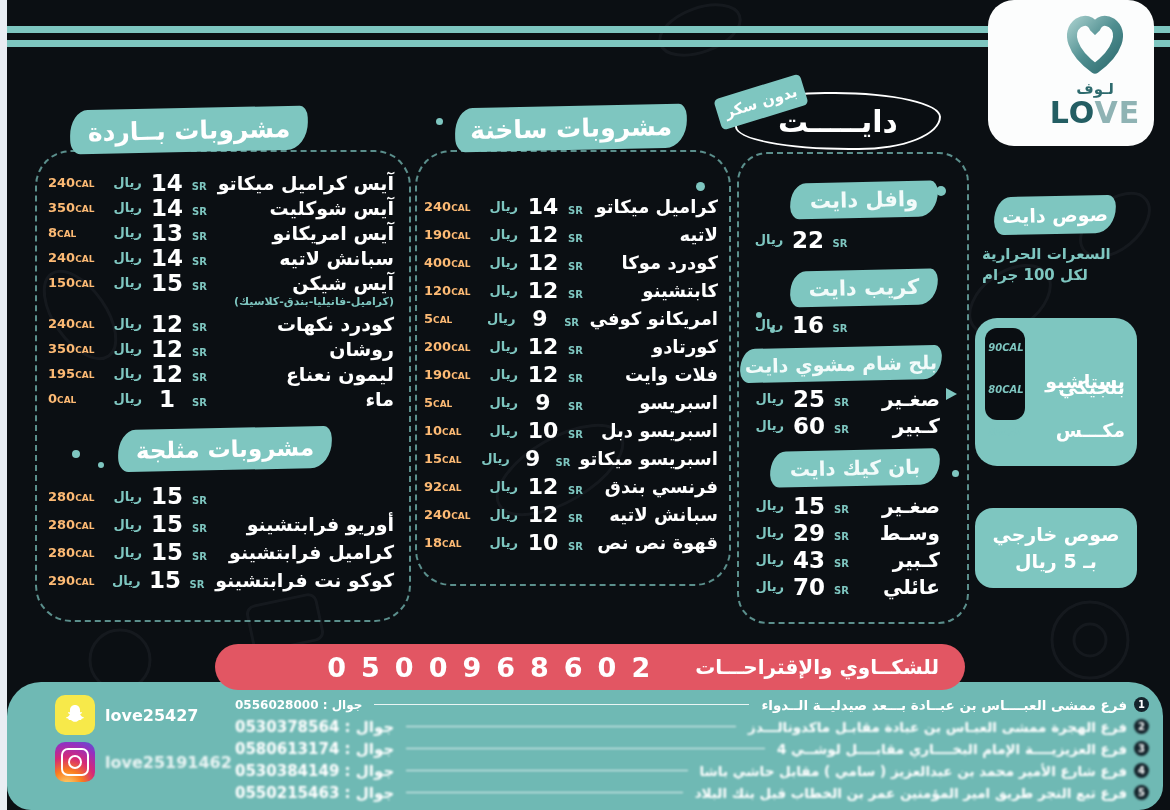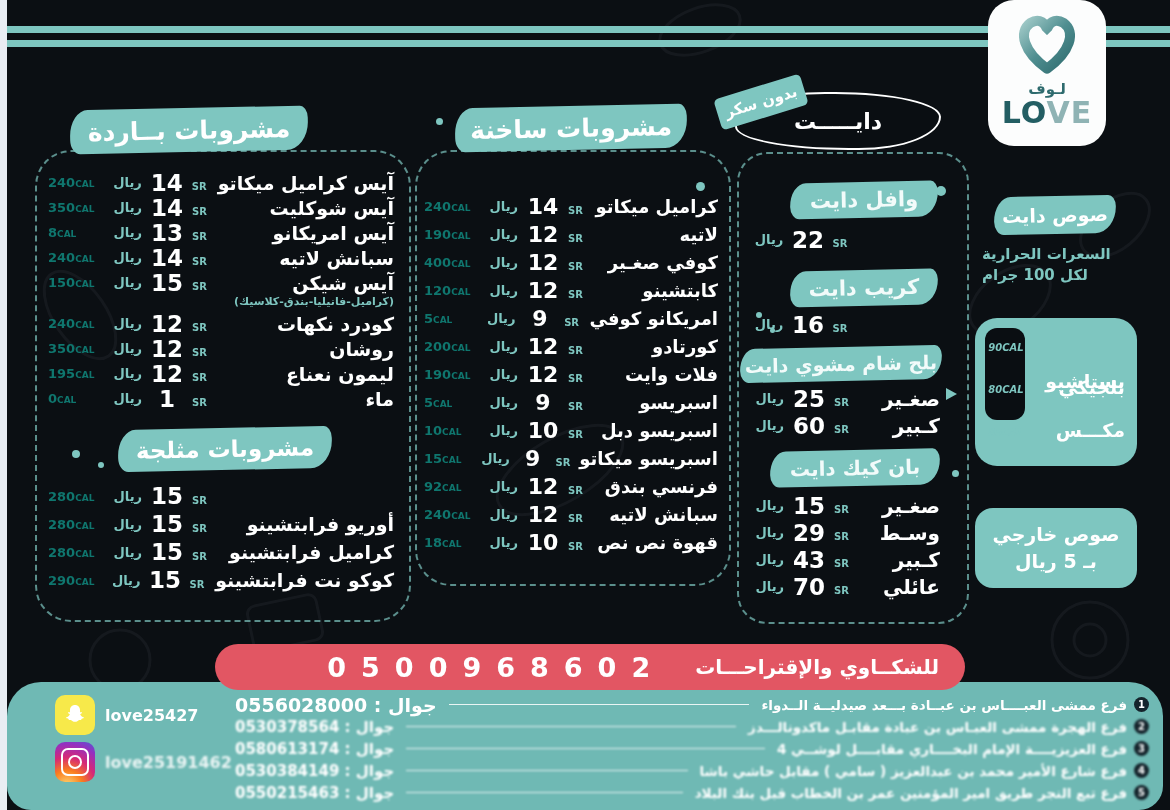--- a/index.html
+++ b/index.html
@@ -7,48 +7,48 @@
        font-family:"DejaVu Sans","Liberation Sans",sans-serif;}
   .abs{position:absolute;}
   
   .doodles{left:0;top:0;width:1170px;height:810px;pointer-events:none;}
   
   .lstrip{left:0;top:0;width:7px;height:810px;background:#e9edf3;z-index:40;}
   
   .stripe{left:0;width:1170px;height:7px;background:#7ec6c0;z-index:1;}
   
   .logo{left:988px;top:0;width:118px;height:146px;background:#fcfdfd;border-radius:26px;z-index:5;
-        display:flex;flex-direction:column;align-items:center;}
+        display:flex;flex-direction:column;align-items:center;padding-left:48px;}
   .logo .ar{color:#2e6b6e;font-weight:bold;font-size:15px;margin-top:2px;}
   .logo .en{font-size:30px;font-weight:bold;letter-spacing:1px;line-height:1;}
   .en .d{color:#235e63;}.en .l{color:#8fb3b4;}
   
   .brush{background:#7ec6c0;color:#fff;font-weight:bold;display:flex;align-items:center;justify-content:center;
          border-radius:18px 8px 22px 10px / 26px 12px 28px 14px;transform:rotate(-1.2deg);z-index:3;}
   .brush.sub{color:#f2fbfa;}
   
   .frame{border:2px dashed rgba(126,198,192,.7);border-radius:36px;z-index:2;}
   
   .mrow{display:flex;align-items:center;direction:ltr;height:25px;}
-  .cal{width:58px;color:#0f766e;font-weight:bold;font-size:13px;text-align:left;}
+  .cal{width:58px;color:#fdba74;font-weight:bold;font-size:13px;text-align:left;}
   .cal .cu{font-size:9px;}
   .ry{width:36px;color:#7ec6c0;font-size:13px;font-weight:bold;text-align:right;direction:rtl;}
   .pr{width:50px;color:#fff;font-weight:bold;font-size:23px;text-align:center;}
   .sr{width:26px;color:#7ec6c0;font-size:10px;font-weight:bold;text-align:left;padding-top:8px;box-sizing:border-box;}
   .nm{flex:1;color:#fff;font-weight:bold;font-size:19px;text-align:right;direction:rtl;white-space:nowrap;}
   .note{color:#7ec6c0;font-size:11px;font-weight:bold;text-align:right;direction:rtl;height:16px;line-height:14px;}
   .hot .mrow{height:28px;}
   .hot .nm{font-size:18px;}
   .hot .pr{font-size:22px;}
   
   .drow{display:flex;align-items:center;direction:ltr;height:27px;}
   .drow .dnm{flex:1;color:#fff;font-weight:bold;font-size:20px;text-align:right;direction:rtl;white-space:nowrap;}
   
   .diet-hd{left:735px;top:92px;width:202px;height:54px;background:#0a0e12;border:2.5px solid #fff;
-           border-radius:46% 54% 42% 58% / 55% 45% 60% 42%;color:#fff;font-weight:bold;font-size:22px;
+           border-radius:46% 54% 42% 58% / 55% 45% 60% 42%;color:#fff;font-weight:bold;font-size:30px;
            display:flex;align-items:center;justify-content:center;z-index:4;}
   .badge{left:716px;top:86px;width:90px;height:32px;background:#7ec6c0;color:#fff;font-weight:bold;font-size:15px;
          display:flex;align-items:center;justify-content:center;border-radius:5px;transform:rotate(-17deg);z-index:5;}
   
   .calnote{color:#7ec6c0;font-weight:bold;font-size:15px;text-align:left;direction:rtl;line-height:21px;}
   .pcard{left:975px;top:318px;width:162px;height:148px;background:#7ec6c0;border-radius:22px;z-index:3;}
   .pcalbox{position:absolute;left:10px;top:10px;width:40px;height:92px;background:#0a0e12;border-radius:12px;font-style:italic;}
   .pcal{position:absolute;left:3px;width:36px;color:#7ec6c0;font-weight:bold;font-size:10px;text-align:center;}
   .pname{position:absolute;right:12px;width:100px;color:#fff;font-weight:bold;font-size:19px;text-align:right;direction:rtl;}
   .xcard{left:975px;top:508px;width:162px;height:80px;background:#7ec6c0;border-radius:18px;z-index:3;
@@ -251,21 +251,21 @@
       <span class="ry">ريال</span>
       <span class="pr">12</span>
       <span class="sr">SR</span>
       <span class="nm">لاتيه</span>
     </div>
   <div class="mrow">
       <span class="cal"><span>400</span><span class="cu">CAL</span></span>
       <span class="ry">ريال</span>
       <span class="pr">12</span>
       <span class="sr">SR</span>
-      <span class="nm">كوفي صغـير</span>
+      <span class="nm">كودرد موكا</span>
     </div>
   <div class="mrow">
       <span class="cal"><span>120</span><span class="cu">CAL</span></span>
       <span class="ry">ريال</span>
       <span class="pr">12</span>
       <span class="sr">SR</span>
       <span class="nm">كابتشينو</span>
     </div>
   <div class="mrow">
       <span class="cal"><span>5</span><span class="cu">CAL</span></span>
@@ -443,21 +443,21 @@
   <div class="sicon insta">
       <div class="g"></div>
     </div>
   <span class="handle bz" style="left:98px;top:71px;opacity:.85;">love25191462</span>
 
   <div class="brows">
     <div class="brow">
       <span class="bnum">1</span>
       <span class="baddr">فرع ممشى العبــــاس بن عبــادة بـــعد صيدليــة الــدواء</span>
       <span class="bline"></span>
-      <span class="bphone" style="font-size:19px;"><span>جوال :</span> <span>0556028000</span></span>
+      <span class="bphone" style="font-size:12px;"><span>جوال :</span> <span>0556028000</span></span>
     </div>
     <div class="brow bz">
       <span class="bnum">2</span>
       <span class="baddr">فرع الهجرة ممشى العبـاس بن عبادة مقابـل ماكدونالـــدز</span>
       <span class="bline"></span>
       <span class="bphone"><span>جوال :</span> <span>0530378564</span></span>
     </div>
     <div class="brow bz">
       <span class="bnum">3</span>
       <span class="baddr">فرع العزيزيــــة الإمام البخــــاري مقابــــل لوشــي 4</span>

